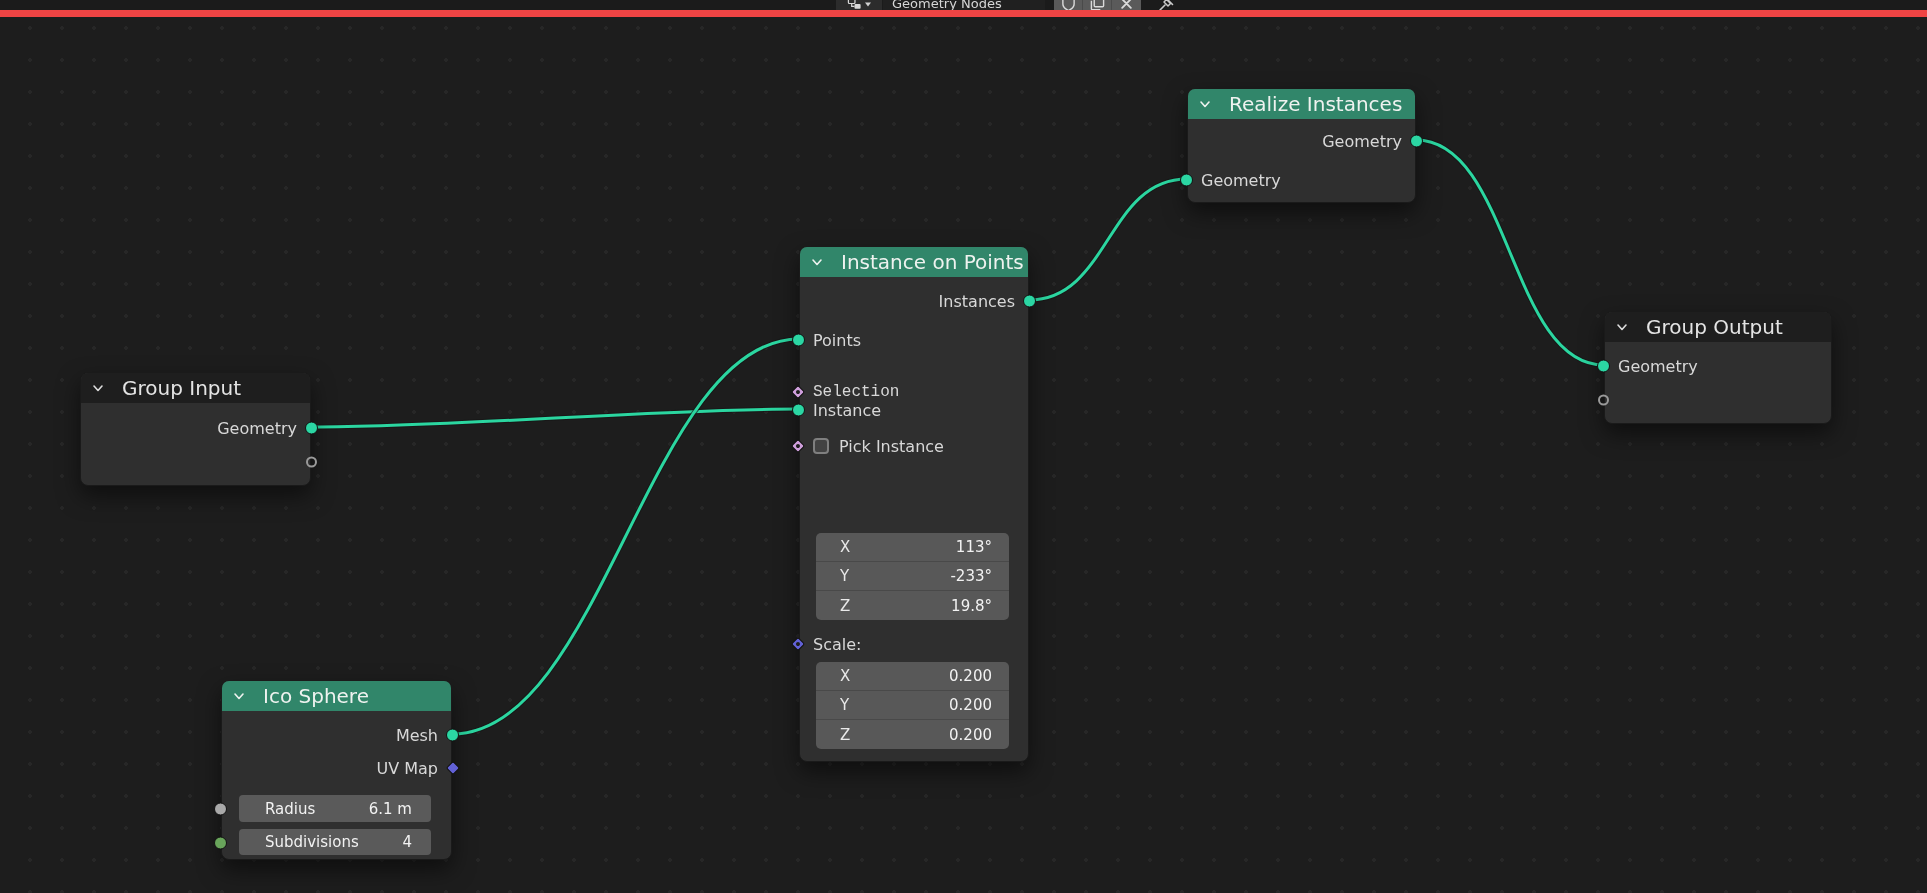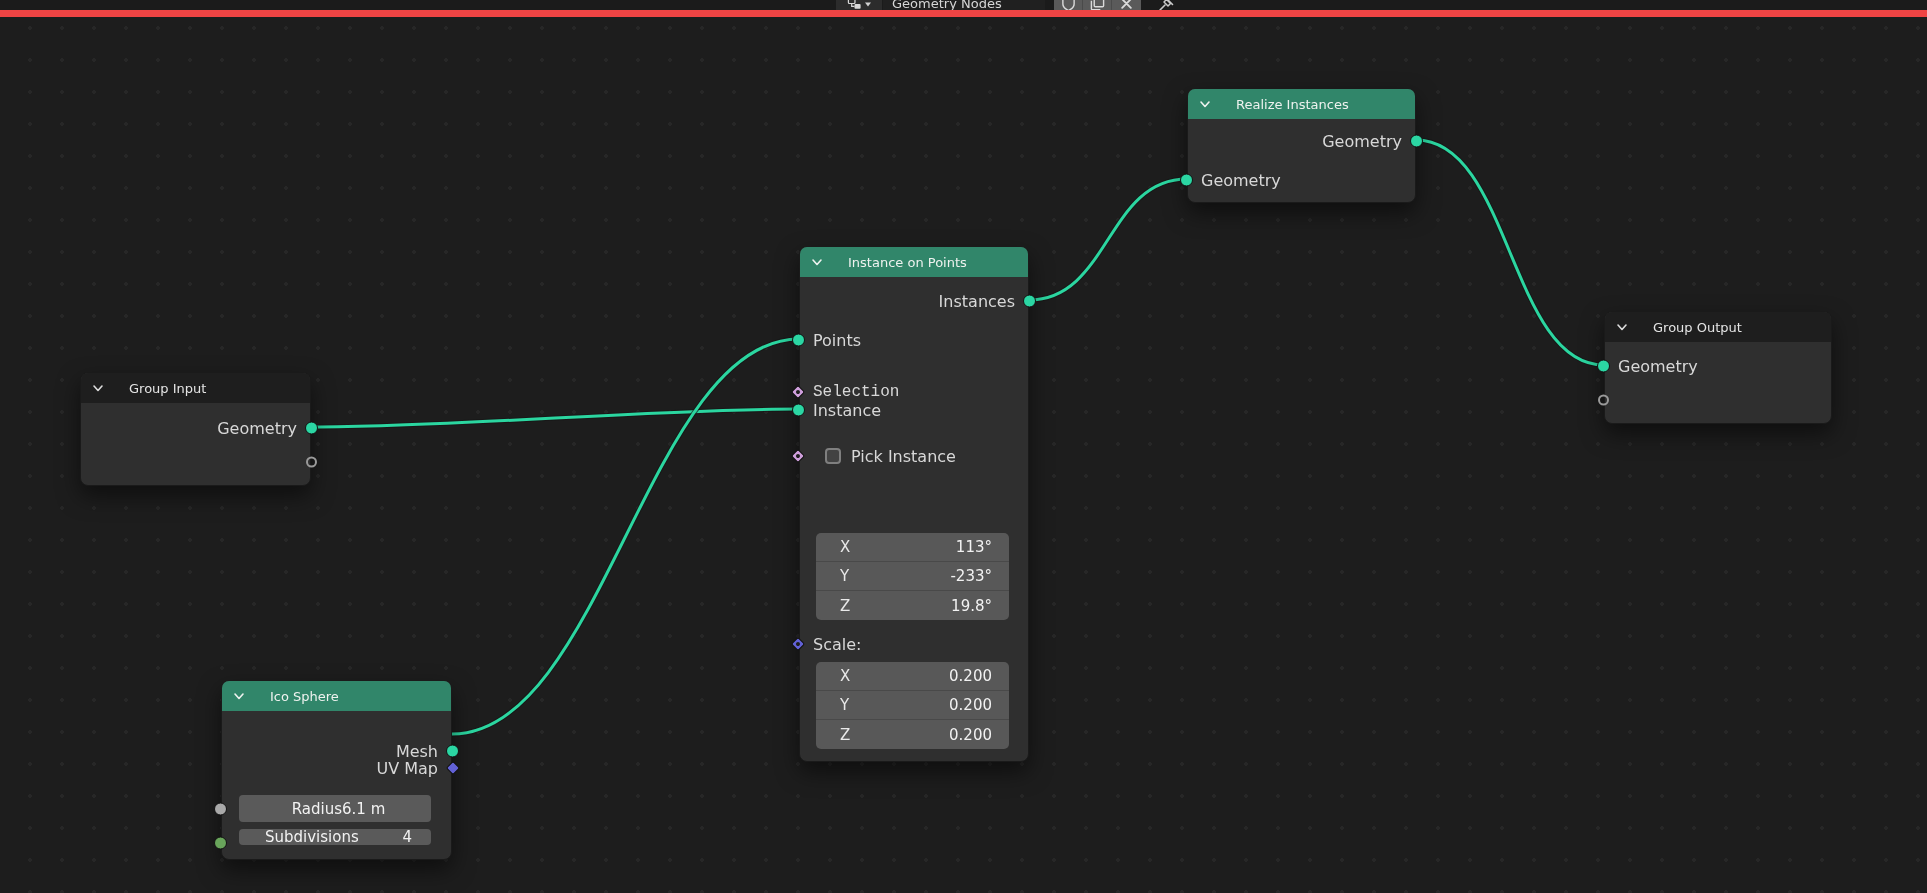--- a/index.html
+++ b/index.html
@@ -45,22 +45,22 @@
   .link { fill:none; stroke:#2bd6a0; stroke-width:3; }
 
   
   .node {
     position:absolute; background:#2f2f2f; border:1px solid #1a1a1a; border-radius:8px;
     box-shadow: 0 10px 22px rgba(0,0,0,.5);
     z-index:2; font-size:16px;
   }
   .nhdr {
     position:absolute; left:0; right:0; top:0; height:30px;
-    border-radius:7px 7px 0 0; display:flex; align-items:center; gap:25px; padding:0 11px;
-    color:#eef2ef; font-size:13px; white-space:nowrap;
+    border-radius:7px 7px 0 0; display:flex; align-items:center; gap:18px; padding:0 11px;
+    color:#eef2ef; font-size:20px; white-space:nowrap;
   }
   .nhdr.green { background:#31866a; }
   .nhdr.dark  { background:#1e1e1e; color:#e4e4e4; }
   .chev { display:flex; align-items:center; flex:0 0 auto; }
 
   .row { position:absolute; left:0; right:0; height:34px; display:flex; align-items:center; padding:0 13px; white-space:nowrap; color:#d8d8d8; }
   .row.out { justify-content:flex-end; }
 
   .sock {
     position:absolute; width:13px; height:13px; border-radius:50%;
@@ -196,39 +196,39 @@
 
 <div class="node" style="left:221px; top:680px; width:231px; height:180px;">
   <div class="nhdr green">
     <span class="chev">
       <svg width="12" height="12" viewBox="0 0 12 12">
           <polyline points="2,4 6,8.5 10,4" fill="none" stroke="#eef2ef" stroke-width="1.6" stroke-linecap="round" stroke-linejoin="round"></polyline>
         </svg>
     </span>
     <span>Ico Sphere</span>
   </div>
-  <div class="row out" style="top:37px;margin-top:16px;">
+  <div class="row out" style="top:37px;">
     <span>Mesh</span>
     <span class="sock r s-geo"></span>
   </div>
   <div class="row out" style="top:70px;">
     <span>UV Map</span>
     <span class="diam r d-vec"></span>
   </div>
   <div class="row" style="top:101px; height:54px;">
     <span class="sock l s-gray"></span>
   </div>
-  <div class="field" style="top:114px;justify-content:center;">
+  <div class="field" style="top:114px;">
     <span>Radius</span>
     <span>6.1 m</span>
   </div>
   <div class="row" style="top:135px; height:54px;">
     <span class="sock l s-int"></span>
   </div>
-  <div class="field" style="top:148px; height:16px;">
+  <div class="field" style="top:148px; height:26px;">
     <span>Subdivisions</span>
     <span>4</span>
   </div>
 </div>
 
 <div class="node" style="left:799px; top:246px; width:230px; height:516px;">
   <div class="nhdr green">
     <span class="chev">
       <svg width="12" height="12" viewBox="0 0 12 12">
           <polyline points="2,4 6,8.5 10,4" fill="none" stroke="#eef2ef" stroke-width="1.6" stroke-linecap="round" stroke-linejoin="round"></polyline>
@@ -247,21 +247,21 @@
     <span>Points</span>
   </div>
   <div class="row" style="top:128px;font-family:Liberation Mono, monospace;">
     <span class="diam l d-bool dot"></span>
     <span>Selection</span>
   </div>
   <div class="row" style="top:146px;">
     <span class="sock l s-geo"></span>
     <span>Instance</span>
   </div>
-  <div class="row" style="top:192px; padding-left:25px;">
+  <div class="row" style="top:182px; padding-left:13px;">
     <span class="diam l d-bool dot"></span>
     <span class="checkbox"></span>
     <span>Pick Instance</span>
   </div>
 
   <div class="vgroup" style="top:286px;">
     <div class="vrow">
       <span class="axis">X</span>
       <span>113°</span>
     </div>

